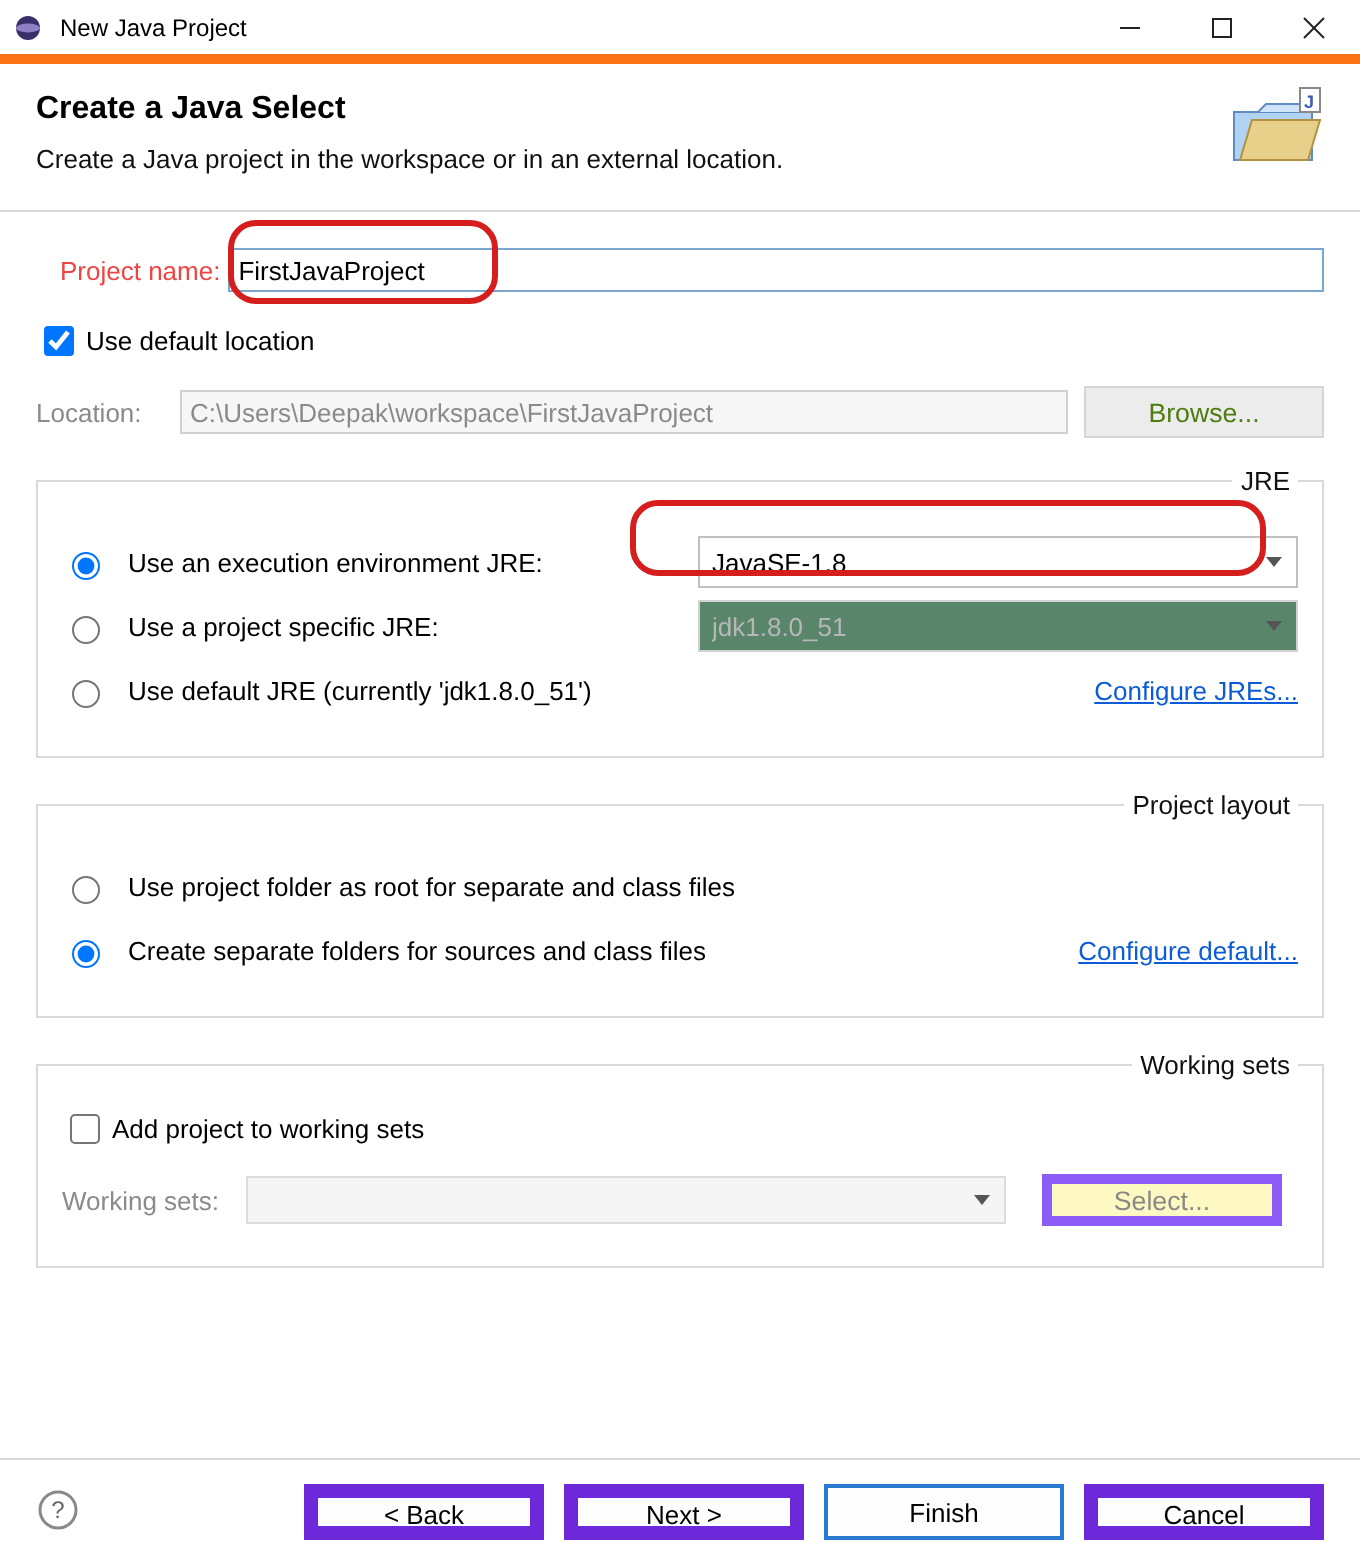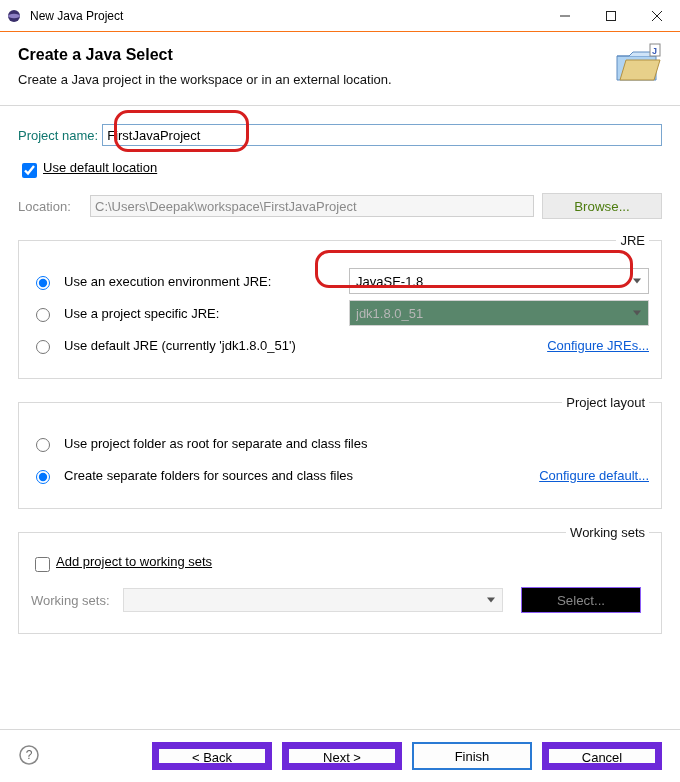--- a/index.html
+++ b/index.html
@@ -11,21 +11,21 @@
     color: #000;
     width: 680px;
     height: 782px;
     overflow: hidden;
   }
   .titlebar {
     display: flex;
     align-items: center;
     height: 32px;
     padding-left: 6px;
-    border-bottom: 1px solid #f97316;
+    border-bottom: 5px solid #f97316;
   }
   .titlebar .eclipse-icon {
     width: 16px; height: 16px; margin-right: 8px;
     display:inline-block;
   }
   .titlebar-text { font-size: 12px; flex:1; }
   .winbtns { display:flex; height:100%; }
   .winbtn { width:46px; display:flex; align-items:center; justify-content:center; }
   .winbtn svg { stroke:#222; stroke-width:1; }
 
@@ -36,31 +36,31 @@
     border-bottom: 1px solid #d8d8d8;
   }
   .header-left { flex:1; }
   .header-title { font-size: 16px; font-weight: bold; margin-bottom: 8px; }
   .header-sub { font-size: 13px; color:#111; }
   .folder-icon { width:48px; height:42px; margin-top:-4px; }
 
   .content { padding: 18px 18px 0 18px; }
 
   .row { display:flex; align-items:center; margin-bottom: 14px; }
-  .namelabel { margin-right: 4px; color:#0f766e; }
+  .namelabel { margin-right: 4px; color:#ef4444;margin-left:12px; }
   .textfield {
     flex:1; height:22px;
     border:1px solid #7aa6cf;
     padding:2px 4px;
     font-size:13px;
     font-family:inherit;
     outline:none;
   }
 
-  .cbrow { display:flex; align-items:flex-start; margin:6px 0 12px 0;text-decoration:underline; }
+  .cbrow { display:flex; align-items:center; margin:6px 0 12px 0; }
   .cb { width:15px;height:15px; margin-right:6px; }
 
   .locrow { display:flex; align-items:center; gap:8px; margin-bottom:14px; }
   .loclabel { color:#8a8a8a; width:64px; }
   .locfield {
     flex:1; height:22px; border:1px solid #d0d0d0;
     background:#f6f6f6; color:#8a8a8a; padding:2px 4px; font-size:13px;
   }
   .browsebtn {
     width:120px; height:26px; background:#ececec;
@@ -91,22 +91,22 @@
     border-left:4px solid transparent; border-right:4px solid transparent;
     border-top:5px solid #555; transform:translateY(-50%); pointer-events:none;
   }
   .link { color:#0b5cd6; text-decoration:underline; }
 
   .workset-select {
     width:380px; height:24px; border:1px solid #d0d0d0; background:#f2f2f2;
     appearance:none;
   }
   .selectbtn {
-    width:120px; height:26px; background:#000000;
-    border:1px solid #8b5cf6; color:#888; margin-left:10px;
+    width:120px; height:26px; background:#fef9c3;
+    border:5px solid #8b5cf6; color:#888; margin-left:10px;
   }
 
   .bottom {
     position:absolute; left:0; right:0; bottom:0;
     border-top:1px solid #d8d8d8;
     padding:12px 18px;
     display:flex; align-items:center; gap:10px;
     background:#fff;
   }
   .help { flex:1; }

